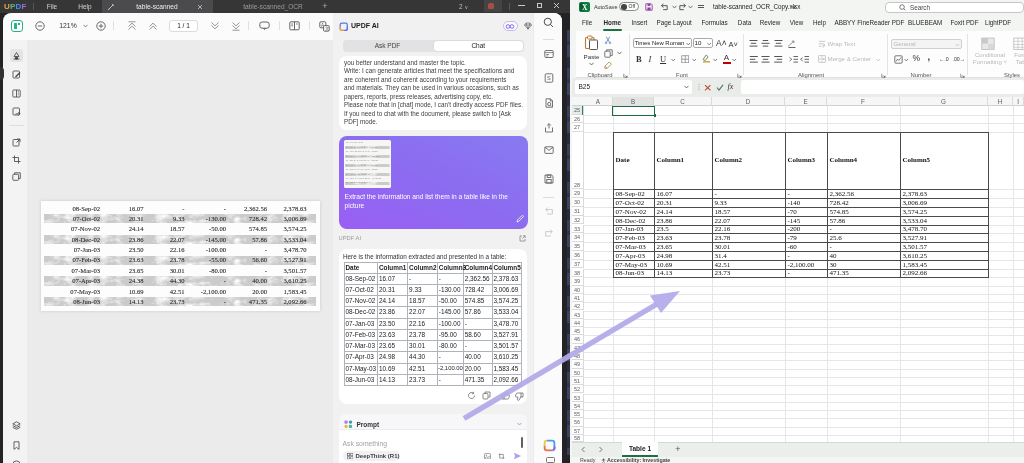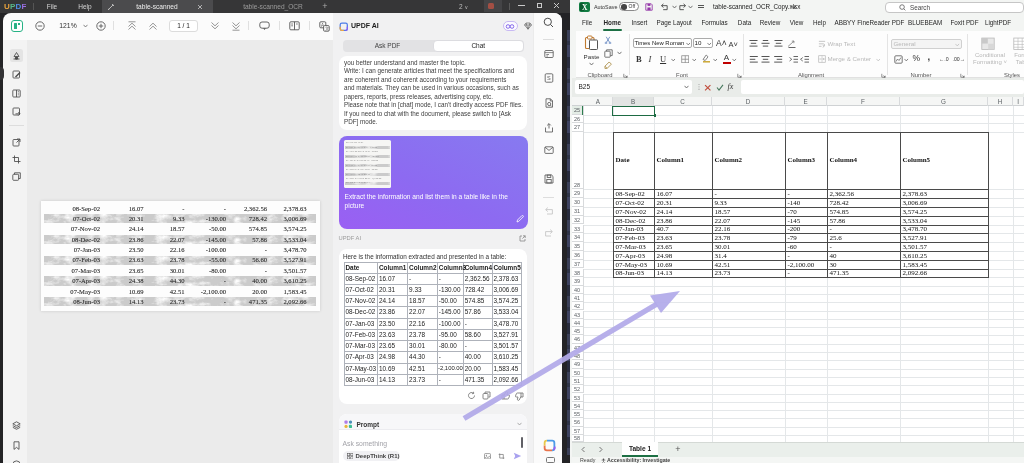--- a/index.html
+++ b/index.html
@@ -831,21 +831,21 @@
 <div class="a serif" style="left:787.5px;top:207.7px;width:39.0px;height:8.8px;font-size:7px;line-height:8.8px;color:#111;white-space:nowrap">-70</div>
 <div class="a serif" style="left:829.5px;top:207.7px;width:70.0px;height:8.8px;font-size:7px;line-height:8.8px;color:#111;white-space:nowrap">574.85</div>
 <div class="a serif" style="left:902.5px;top:207.7px;width:85.0px;height:8.8px;font-size:7px;line-height:8.8px;color:#111;white-space:nowrap">3,574.25</div>
 <div class="a serif" style="left:615.5px;top:216.5px;width:38.0px;height:8.8px;font-size:7px;line-height:8.8px;color:#111;white-space:nowrap">08-Dec-02</div>
 <div class="a serif" style="left:656.5px;top:216.5px;width:55.0px;height:8.8px;font-size:7px;line-height:8.8px;color:#111;white-space:nowrap">23.86</div>
 <div class="a serif" style="left:714.5px;top:216.5px;width:70.0px;height:8.8px;font-size:7px;line-height:8.8px;color:#111;white-space:nowrap">22.07</div>
 <div class="a serif" style="left:787.5px;top:216.5px;width:39.0px;height:8.8px;font-size:7px;line-height:8.8px;color:#111;white-space:nowrap">-145</div>
 <div class="a serif" style="left:829.5px;top:216.5px;width:70.0px;height:8.8px;font-size:7px;line-height:8.8px;color:#111;white-space:nowrap">57.86</div>
 <div class="a serif" style="left:902.5px;top:216.5px;width:85.0px;height:8.8px;font-size:7px;line-height:8.8px;color:#111;white-space:nowrap">3,533.04</div>
 <div class="a serif" style="left:615.5px;top:225.3px;width:38.0px;height:8.8px;font-size:7px;line-height:8.8px;color:#111;white-space:nowrap">07-Jan-03</div>
-<div class="a serif" style="left:656.5px;top:225.3px;width:55.0px;height:8.8px;font-size:7px;line-height:8.8px;color:#111;white-space:nowrap">40.7</div>
+<div class="a serif" style="left:656.5px;top:225.3px;width:55.0px;height:8.8px;font-size:7px;line-height:8.8px;color:#111;white-space:nowrap">23.5</div>
 <div class="a serif" style="left:714.5px;top:225.3px;width:70.0px;height:8.8px;font-size:7px;line-height:8.8px;color:#111;white-space:nowrap">22.16</div>
 <div class="a serif" style="left:787.5px;top:225.3px;width:39.0px;height:8.8px;font-size:7px;line-height:8.8px;color:#111;white-space:nowrap">-200</div>
 <div class="a serif" style="left:829.5px;top:225.3px;width:70.0px;height:8.8px;font-size:7px;line-height:8.8px;color:#111;white-space:nowrap">-</div>
 <div class="a serif" style="left:902.5px;top:225.3px;width:85.0px;height:8.8px;font-size:7px;line-height:8.8px;color:#111;white-space:nowrap">3,478.70</div>
 <div class="a serif" style="left:615.5px;top:234.1px;width:38.0px;height:8.8px;font-size:7px;line-height:8.8px;color:#111;white-space:nowrap">07-Feb-03</div>
 <div class="a serif" style="left:656.5px;top:234.1px;width:55.0px;height:8.8px;font-size:7px;line-height:8.8px;color:#111;white-space:nowrap">23.63</div>
 <div class="a serif" style="left:714.5px;top:234.1px;width:70.0px;height:8.8px;font-size:7px;line-height:8.8px;color:#111;white-space:nowrap">23.78</div>
 <div class="a serif" style="left:787.5px;top:234.1px;width:39.0px;height:8.8px;font-size:7px;line-height:8.8px;color:#111;white-space:nowrap">-79</div>
 <div class="a serif" style="left:829.5px;top:234.1px;width:70.0px;height:8.8px;font-size:7px;line-height:8.8px;color:#111;white-space:nowrap">25.6</div>
 <div class="a serif" style="left:902.5px;top:234.1px;width:85.0px;height:8.8px;font-size:7px;line-height:8.8px;color:#111;white-space:nowrap">3,527.91</div>

